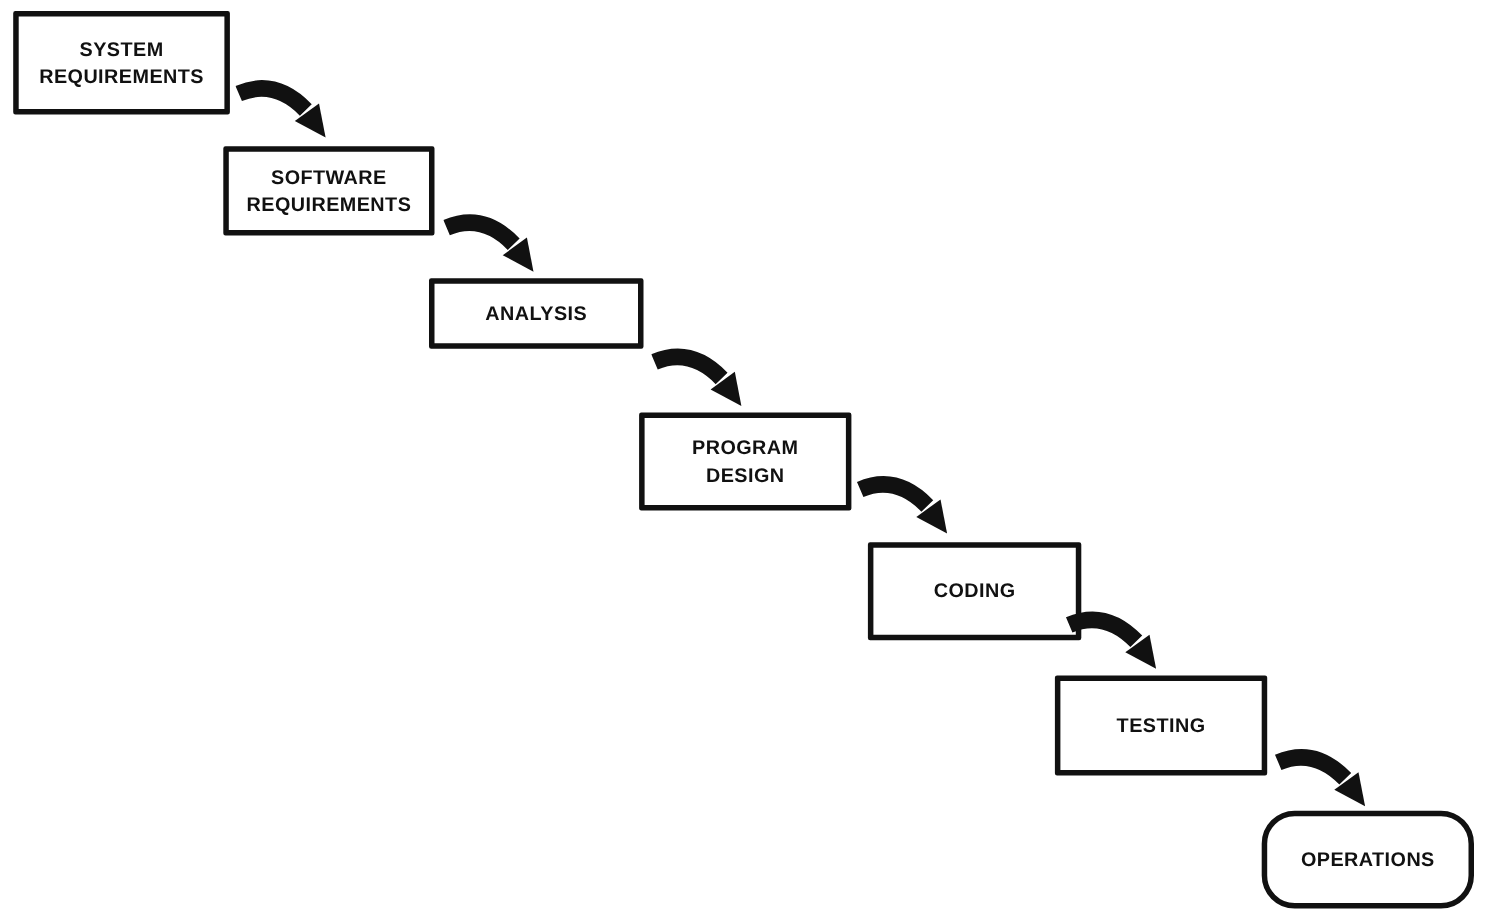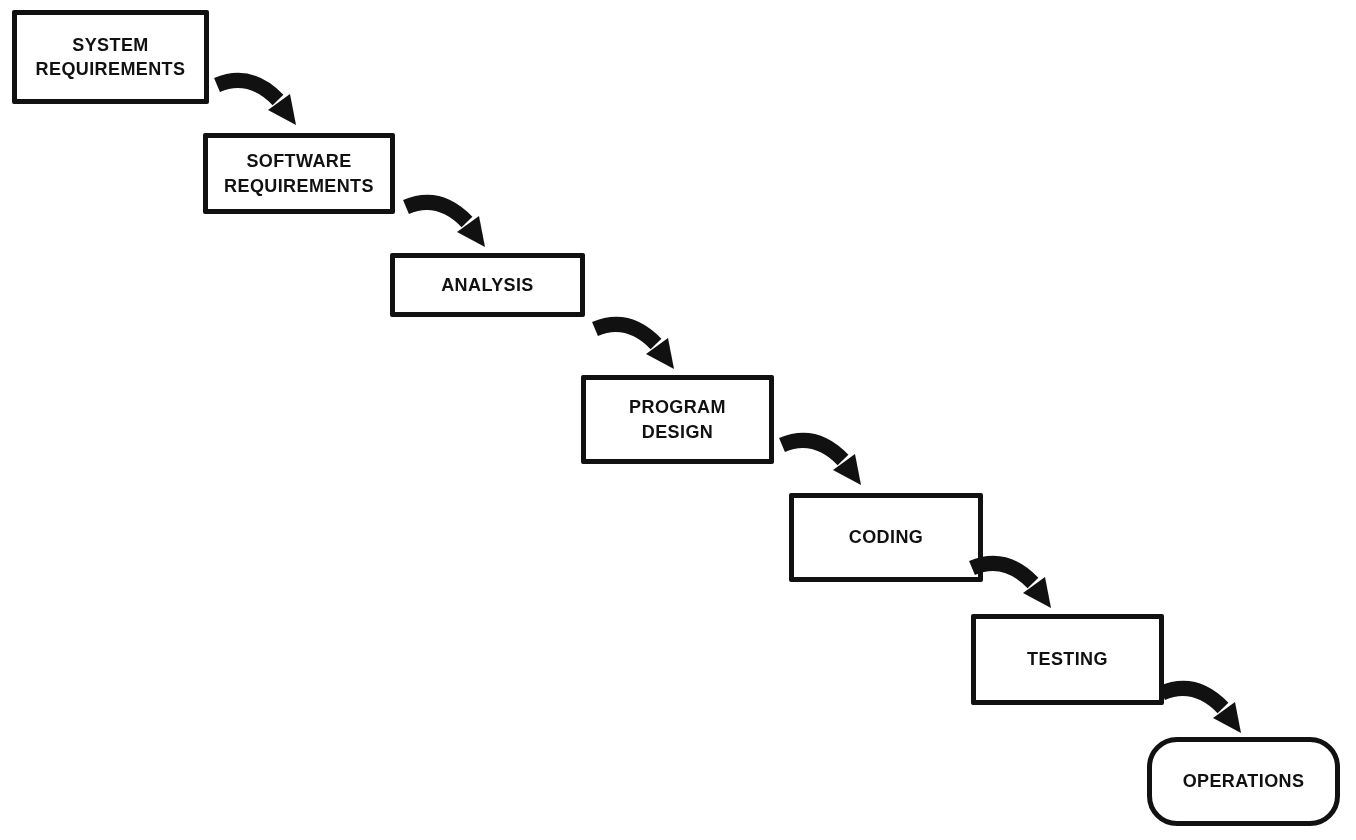--- a/index.html
+++ b/index.html
@@ -31,21 +31,21 @@
     white-space: pre-line;
   }
   .arrow { position: absolute; width: 85px; height: 60px; }
 
   
   .s1 { left: 12px;   top: 10px;  width: 197px; height: 94px; }
   .s2 { left: 203px;  top: 133px; width: 192px; height: 81px; }
   .s3 { left: 390px;  top: 253px; width: 195px; height: 64px; }
   .s4 { left: 581px;  top: 375px; width: 193px; height: 89px; }
   .s5 { left: 789px;  top: 493px; width: 194px; height: 89px; }
-  .s6 { left: 959px;  top: 614px; width: 193px; height: 91px; margin-left: 12px; }
+  .s6 { left: 959px;  top: 614px; width: 193px; height: 91px; }
   .s7 { left: 1147px; top: 737px; width: 193px; height: 89px; border-radius: 30px; }
 
   
   .a1 { left: 214px;  top: 68px;  }
   .a2 { left: 403px;  top: 190px; }
   .a3 { left: 592px;  top: 312px; }
   .a4 { left: 779px;  top: 428px; }
   .a5 { left: 969px;  top: 551px; }
   .a6 { left: 1159px; top: 676px; }
 </style>

